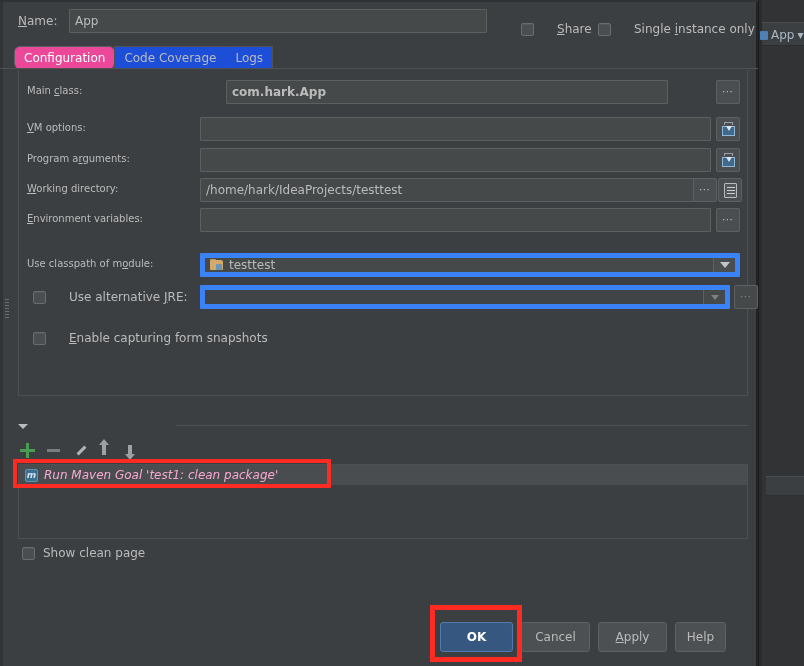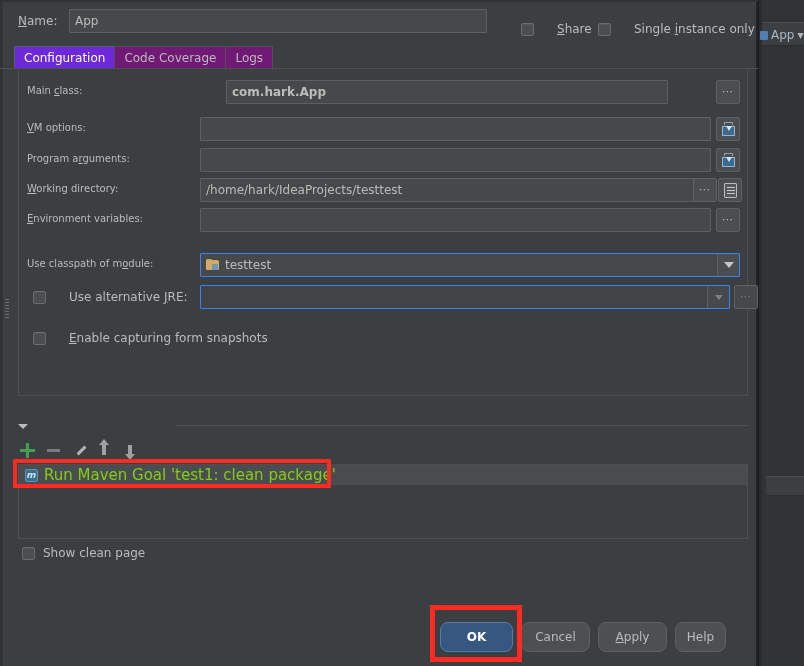--- a/index.html
+++ b/index.html
@@ -79,26 +79,26 @@
   #single-wrap { left: 598px; top: 14px; }
 
   
   #tabs {
     position:absolute; left: 14px; top: 46px; height: 23px;
     display:flex; align-items:flex-end;
   }
   .tab {
     height: 23px; line-height: 23px; padding: 0 9px;
     font-size: 12px; color: #bbbbbb;
-    background: #701a75; border: 1px solid #4f5254; border-bottom: none;
+    background: #1d4ed8; border: 1px solid #4f5254; border-bottom: none;
     border-top-left-radius: 1px; border-top-right-radius: 1px;
     margin-right: -1px; white-space: nowrap;
   }
   .tab.selected {
-    background: #6d28d9; color: #ffffff; border-color: #5b6068;
+    background: #ec4899; color: #ffffff; border-color: #5b6068; border-radius: 6px;
   }
   #tab-underline {
     position:absolute; left:0; top:68px; width:758px; height:1px; background:#4f5254;
   }
 
   
   #config-panel {
     position:absolute; left: 18px; top: 70px; width: 730px; height: 326px;
     background: #3c3f41; border: 1px solid #4d5052; border-top: none;
   }
@@ -138,21 +138,21 @@
     border-left:3px solid transparent; border-right:3px solid transparent;
     border-top:5px solid #d7e6f2;
   }
   
   .doc-ico { width:13px; height:15px; border:1px solid #b8bcbe; background:#55595b; position:relative; border-radius:1px;}
   .doc-ico i { position:absolute; left:2px; width:8px; height:1px; background:#c9cdcf; display:block; }
 
   
   .combo {
     position:absolute; height: 24px;
-    background: #45494a; border: 1px solid #3b82f6; border-radius:1px;
+    background: #45494a; border: 5px solid #3b82f6; border-radius:1px;
     display:flex; align-items:center; padding: 0 0 0 5px;
   }
   .combo .val { font-size:12px; color:#bbbbbb; display:flex; align-items:center; gap:5px; }
   .combo-arrow {
     position:absolute; right:0; top:0; width:22px; height:100%;
     background:#4a4e50; border-left:1px solid #5e6060;
     display:flex; align-items:center; justify-content:center;
   }
   .caret-d { width:0;height:0;border-left:5px solid transparent;border-right:5px solid transparent;border-top:6px solid #c3c6c8; }
   .caret-d.small { border-left-width:4px;border-right-width:4px;border-top-width:5px;border-top-color:#7e8284; }
@@ -186,35 +186,35 @@
   }
   #bl-row {
     position:absolute; left:0; top:0; width:728px; height:20px;
     background:#4a4d4f; display:flex; align-items:center; gap:6px; padding-left:6px;
   }
   .maven-ico {
     width:13px;height:13px;background:#3b6e8f;border:1px solid #5f93b5;border-radius:2px;
     display:flex;align-items:center;justify-content:center;
     font-size:9px;font-style:italic;font-weight:bold;color:#cfe4f2;line-height:1;
   }
-  #bl-row-label { font-size:15px; color:#84cc16; white-space:nowrap; }
+  #bl-row-label { font-size:12px; color:#f9a8d4; white-space:nowrap;font-style:italic; }
 
   #highlight-maven {
     position:absolute; left: 13px; top: 459px; width: 318px; height: 29px;
     border: 4px solid #fe2b22; border-radius:1px; pointer-events:none;
   }
 
   
   #show-page-wrap { position:absolute; left: 22px; top: 546px; display:flex; align-items:center; gap:8px; }
 
   
   #btnbar { position:absolute; left: 0; top: 622px; width: 758px; height: 32px; }
   .dlgbtn {
     position:absolute; top: 0; height: 30px;
-    background: #4c5052; border: 1px solid #5e6162; border-radius: 8px;
+    background: #4c5052; border: 1px solid #5e6162; border-radius: 3px;
     color: #bbbbbb; font-size: 12px; font-family: inherit;
     display:flex; align-items:center; justify-content:center; cursor:default;
   }
   .dlgbtn.default {
     background: #365880; border: 1px solid #4e7cb0; color: #ffffff; font-weight: bold;
   }
   #highlight-ok {
     position:absolute; left: 430px; top: 605px; width: 92px; height: 57px;
     border: 5px solid #fe2b22; pointer-events:none;
   }

